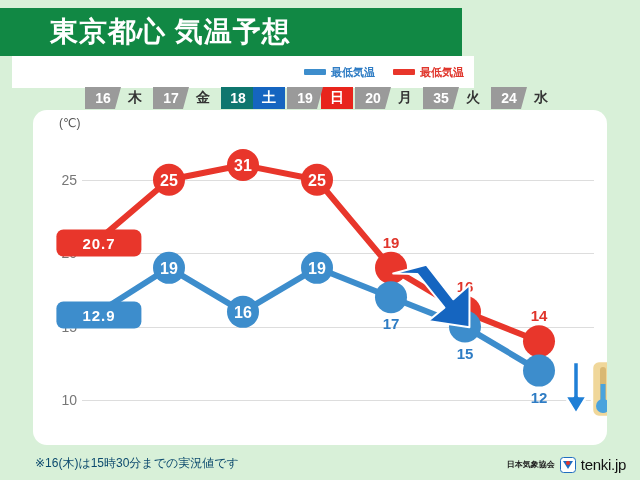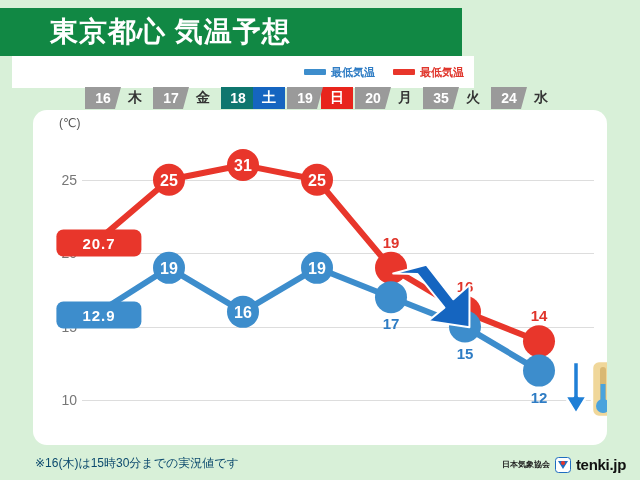--- a/index.html
+++ b/index.html
@@ -118,21 +118,21 @@
   
   .footnote {
     position: absolute; left: 35px; top: 455px;
     font-size: 12px; color: #0c4a6e;
   }
   .brand {
     position: absolute; right: 14px; top: 456px;
     display: flex; align-items: center; gap: 5px;
   }
   .brand-assoc { font-size: 8px; color: #222222; font-weight: bold; }
-  .brand-name  { font-size: 15px; color: #111111; font-weight: bold; letter-spacing: -0.3px; }
+  .brand-name  { font-size: 15px; color: #111111; font-weight: normal; letter-spacing: -0.3px; }
 </style>
 </head>
 <body>
 
 <div class="header-band">
   <div class="header-title">東京都心 気温予想</div>
 </div>
 
 <div class="legend-band">
   <div class="legend-item legend-low">

